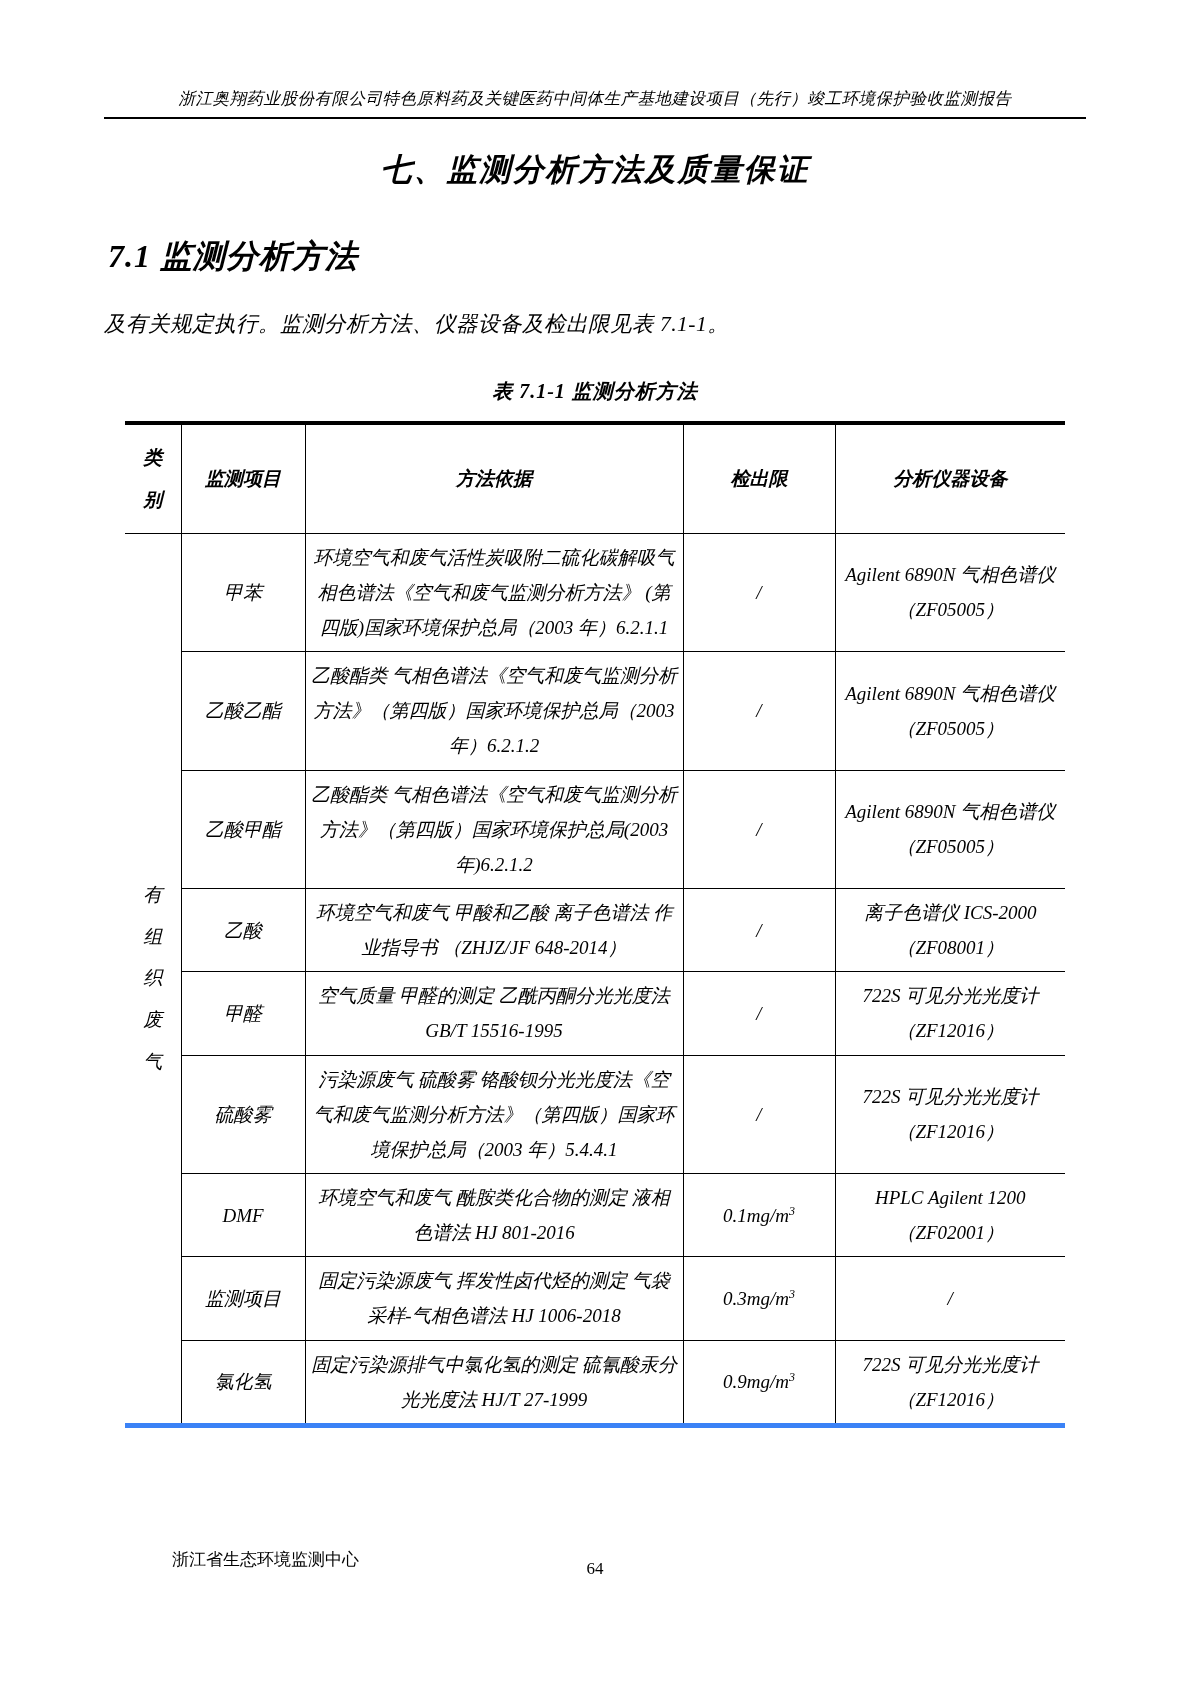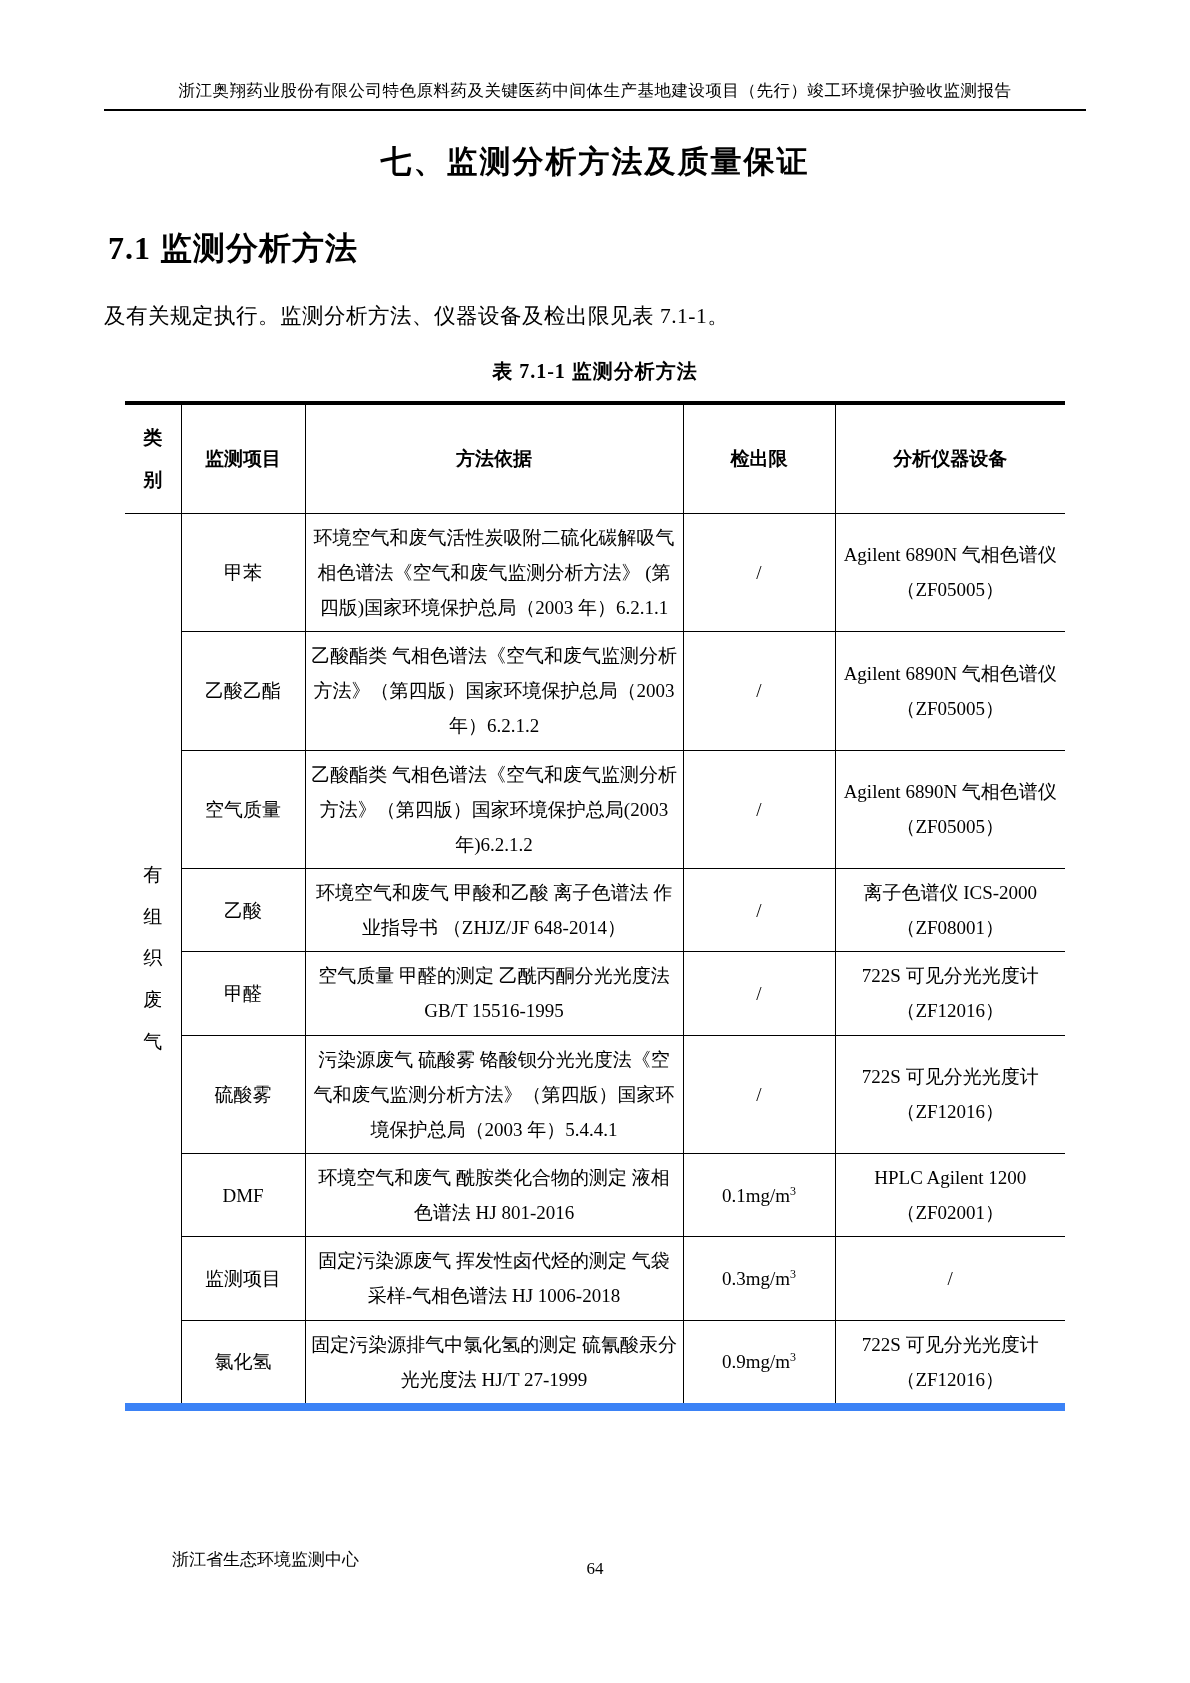--- a/index.html
+++ b/index.html
@@ -2,21 +2,21 @@
 <html><head>
 <meta charset="utf-8">
 <style>
   html, body { margin: 0; padding: 0; background: #ffffff; }
   body {
     width: 1190px; height: 1683px;
     position: relative;
     font-family: "Liberation Serif", "DejaVu Serif", serif;
     color: #000;
   }
-  .content { padding: 4px 104px; }
+  .content { padding: 12px 104px; font-style: italic; }
 
   .page-header {
     padding-top: 76px;
     text-align: center;
     font-size: 16.5px;
     letter-spacing: 0.5px;
     border-bottom: 2px solid #000;
     padding-bottom: 7px;
   }
 
@@ -38,34 +38,34 @@
 
   .paragraph { margin-top: 16px; }
   .para-line {
     font-size: 21.5px;
     line-height: 2.75;
     letter-spacing: 0.5px;
   }
   .para-line.indent { text-indent: 2em; }
 
   .table-caption {
-    margin-top: 12px;
+    margin-top: 24px;
     text-align: center;
     font-size: 20px;
     font-weight: bold;
     letter-spacing: 1px;
   }
 
   table.analysis {
     border-collapse: collapse;
     margin: 16px auto 0 auto;
     width: 940px;
     table-layout: fixed;
     border-top: 4px solid #000;
-    border-bottom: 8px solid #3b82f6;
+    border-bottom: 5px solid #3b82f6;
   }
   table.analysis th, table.analysis td {
     border: 1px solid #000;
     text-align: center;
     vertical-align: middle;
     font-size: 19px;
     padding: 6px 5px;
     line-height: 1.85;
     word-break: break-word;
   }
@@ -138,21 +138,21 @@
         <td class="limit-cell"><span>/</span><sup></sup></td>
         <td class="instr-cell last">Agilent 6890N 气相色谱仪（ZF05005）</td>
       </tr>
       <tr>
         <td>乙酸乙酯</td>
         <td class="method-cell">乙酸酯类 气相色谱法《空气和废气监测分析方法》（第四版）国家环境保护总局（2003 年）6.2.1.2</td>
         <td class="limit-cell"><span>/</span><sup></sup></td>
         <td class="instr-cell last">Agilent 6890N 气相色谱仪（ZF05005）</td>
       </tr>
       <tr>
-        <td>空气质量</td>
+        <td>乙酸甲酯</td>
         <td class="method-cell">乙酸酯类 气相色谱法《空气和废气监测分析方法》（第四版）国家环境保护总局(2003 年)6.2.1.2</td>
         <td class="limit-cell"><span>/</span><sup></sup></td>
         <td class="instr-cell last">Agilent 6890N 气相色谱仪（ZF05005）</td>
       </tr>
       <tr>
         <td>乙酸</td>
         <td class="method-cell">环境空气和废气 甲酸和乙酸 离子色谱法 作业指导书 （ZHJZ/JF 648-2014）</td>
         <td class="limit-cell"><span>/</span><sup></sup></td>
         <td class="instr-cell last">离子色谱仪 ICS-2000（ZF08001）</td>
       </tr>

